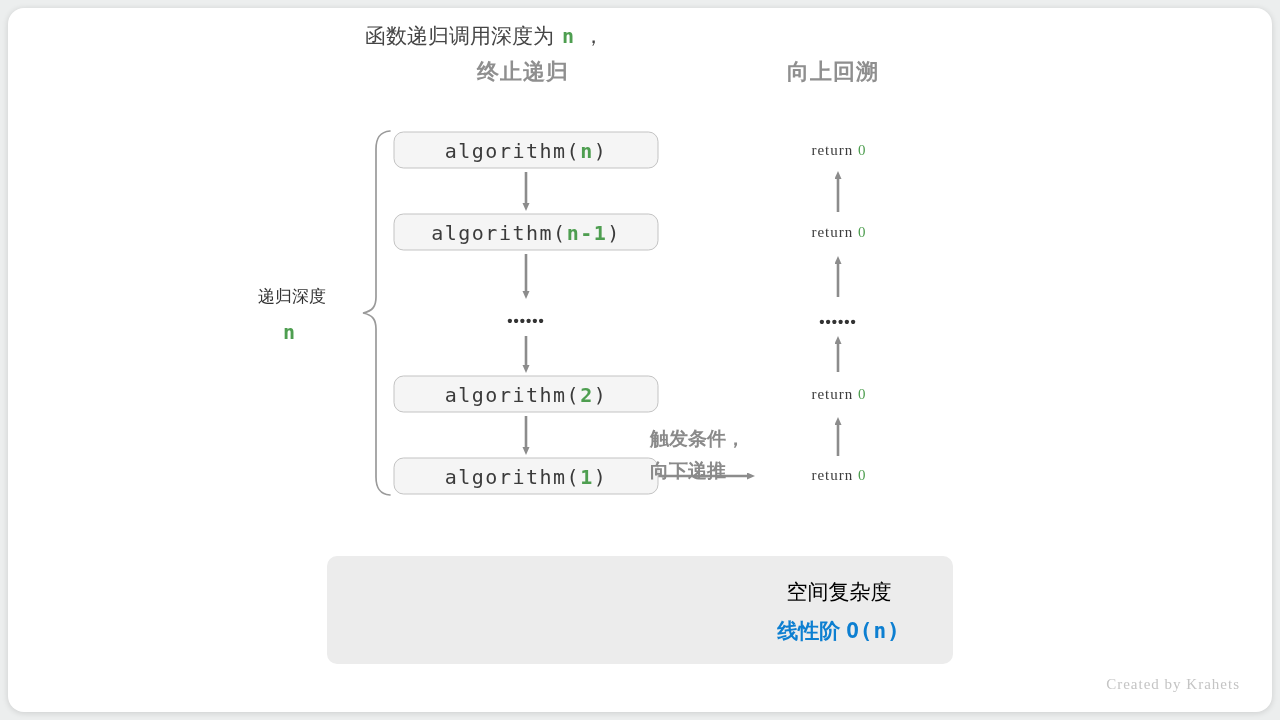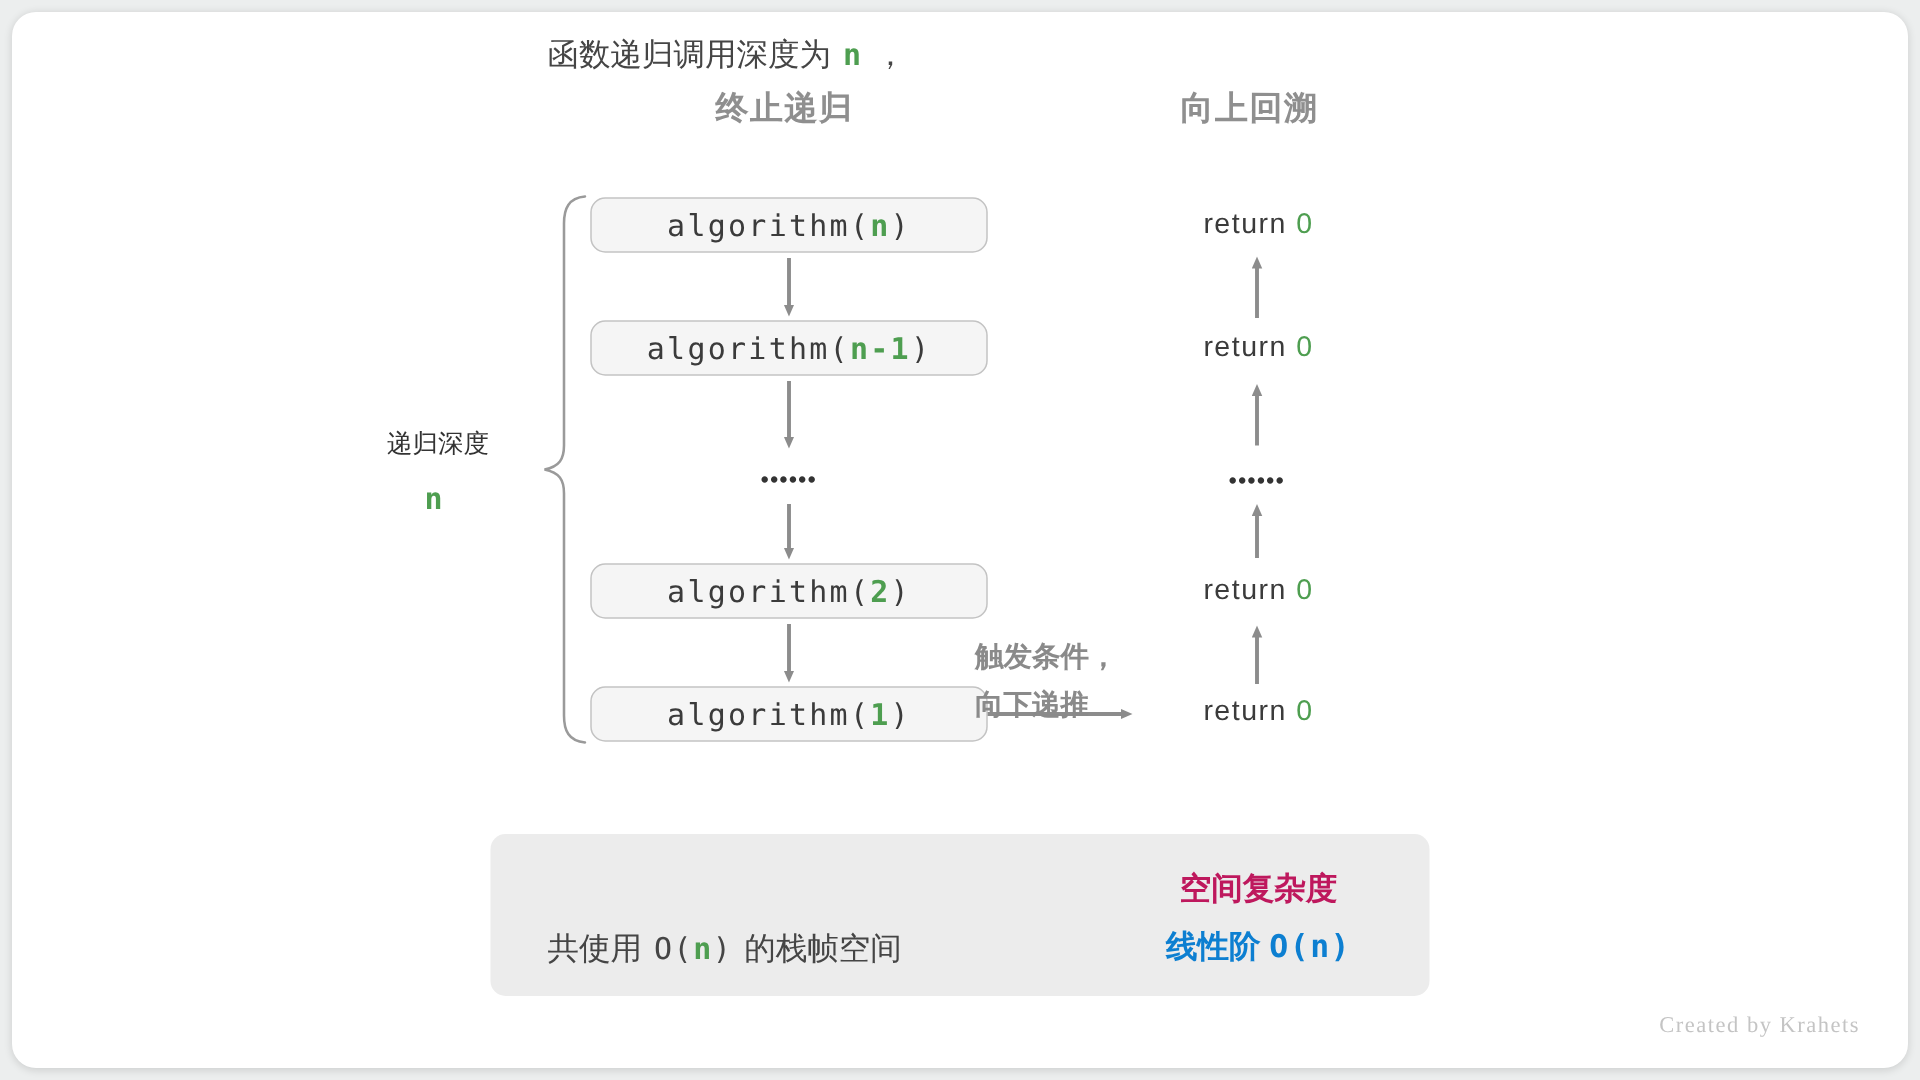--- a/index.html
+++ b/index.html
@@ -30,22 +30,22 @@
     border: 1.6px solid #c3c3c3;
     border-radius: 10px;
     display: flex; align-items: center; justify-content: center;
     font-family: "DejaVu Sans Mono", "Liberation Mono", monospace;
     font-size: 20px; color: #3b3b3b; letter-spacing: 1.5px;
     white-space: nowrap;
   }
   .green { color: #4e9e50; }
   .bold { font-weight: bold; }
   .return-line {
-    font-family: Liberation Sans, sans-serif;
-    font-size: 19px; color: #3b3b3b; letter-spacing: 1px; white-space: nowrap;
+    font-family: Liberation Serif, serif;
+    font-size: 15px; color: #3b3b3b; letter-spacing: 1px; white-space: nowrap;
   }
   .dots {
     font-size: 15px; font-weight: bold; color: #333;
     letter-spacing: 1px; white-space: nowrap;
   }
   .depth-label { font-size: 17px; color: #333; white-space: nowrap; }
   .depth-var {
     font-family: "DejaVu Sans Mono", "Liberation Mono", monospace;
     font-size: 20px; font-weight: bold; color: #4e9e50;
   }
@@ -59,21 +59,21 @@
     background: #ececec; border-radius: 10px; padding-left: 28px;
   }
   .summary-line {
     position: absolute; left: 38px;
     font-size: 21px; color: #454545; white-space: nowrap;
   }
   .summary-line .mono { font-size: 20px; letter-spacing: 1px; }
   .gap-l { margin-left: 8px; } .gap-r { margin-right: 8px; }
   .summary-title {
     position: absolute; left: 512px; transform: translateX(-50%);
-    font-size: 21px; font-weight: bold; color: #be185d; white-space: nowrap;
+    font-size: 21px; font-weight: normal; color: #000000; white-space: nowrap;
   }
   .summary-result {
     position: absolute; left: 512px; transform: translateX(-50%);
     font-size: 21px; font-weight: bold; color: #0d7fd1; white-space: nowrap; text-align: center;
   }
   .summary-result .mono { font-size: 21px; font-weight: bold; letter-spacing: 1px; }
   .watermark {
     position: absolute; right: 40px; top: 676px;
     font-family: Liberation Serif, serif;
     font-size: 15px; color: #c4c4c4; letter-spacing: 1px; white-space: nowrap;
@@ -161,22 +161,19 @@
   <span>return</span>&nbsp;<span class="green">0</span>
 </div>
 <div class="abs center return-line" style="left:839px; top:475px">
   <span>return</span>&nbsp;<span class="green">0</span>
 </div>
 
 <div class="summary-panel">
   <div class="summary-line" style="top:578px; margin-top:-556px; top:22px">
     <span>函数递归调用深度为</span><span class="mono green bold gap-l gap-r">n</span><span>，</span>
   </div>
-  <div class="summary-line" style="top:62px">
-    <span>共使用</span><span class="mono gap-l">O(</span><span class="mono green bold">n</span><span class="mono gap-r">)</span><span>的栈帧空间</span>
-  </div>
   <div class="summary-title" style="top:22px">空间复杂度</div>
   <div class="summary-result" style="top:61px">
     <span>线性阶</span>&nbsp;<span class="mono">O(n)</span>
   </div>
 </div>
 
 <div class="watermark">Created by Krahets</div>
 
 </body></html>

